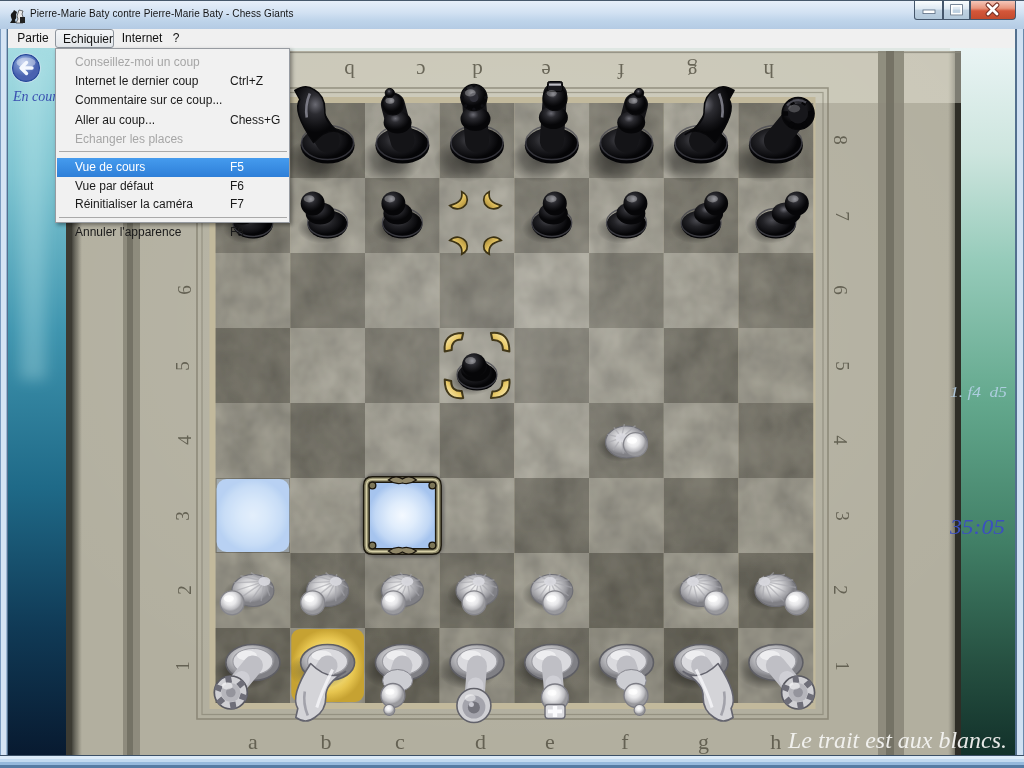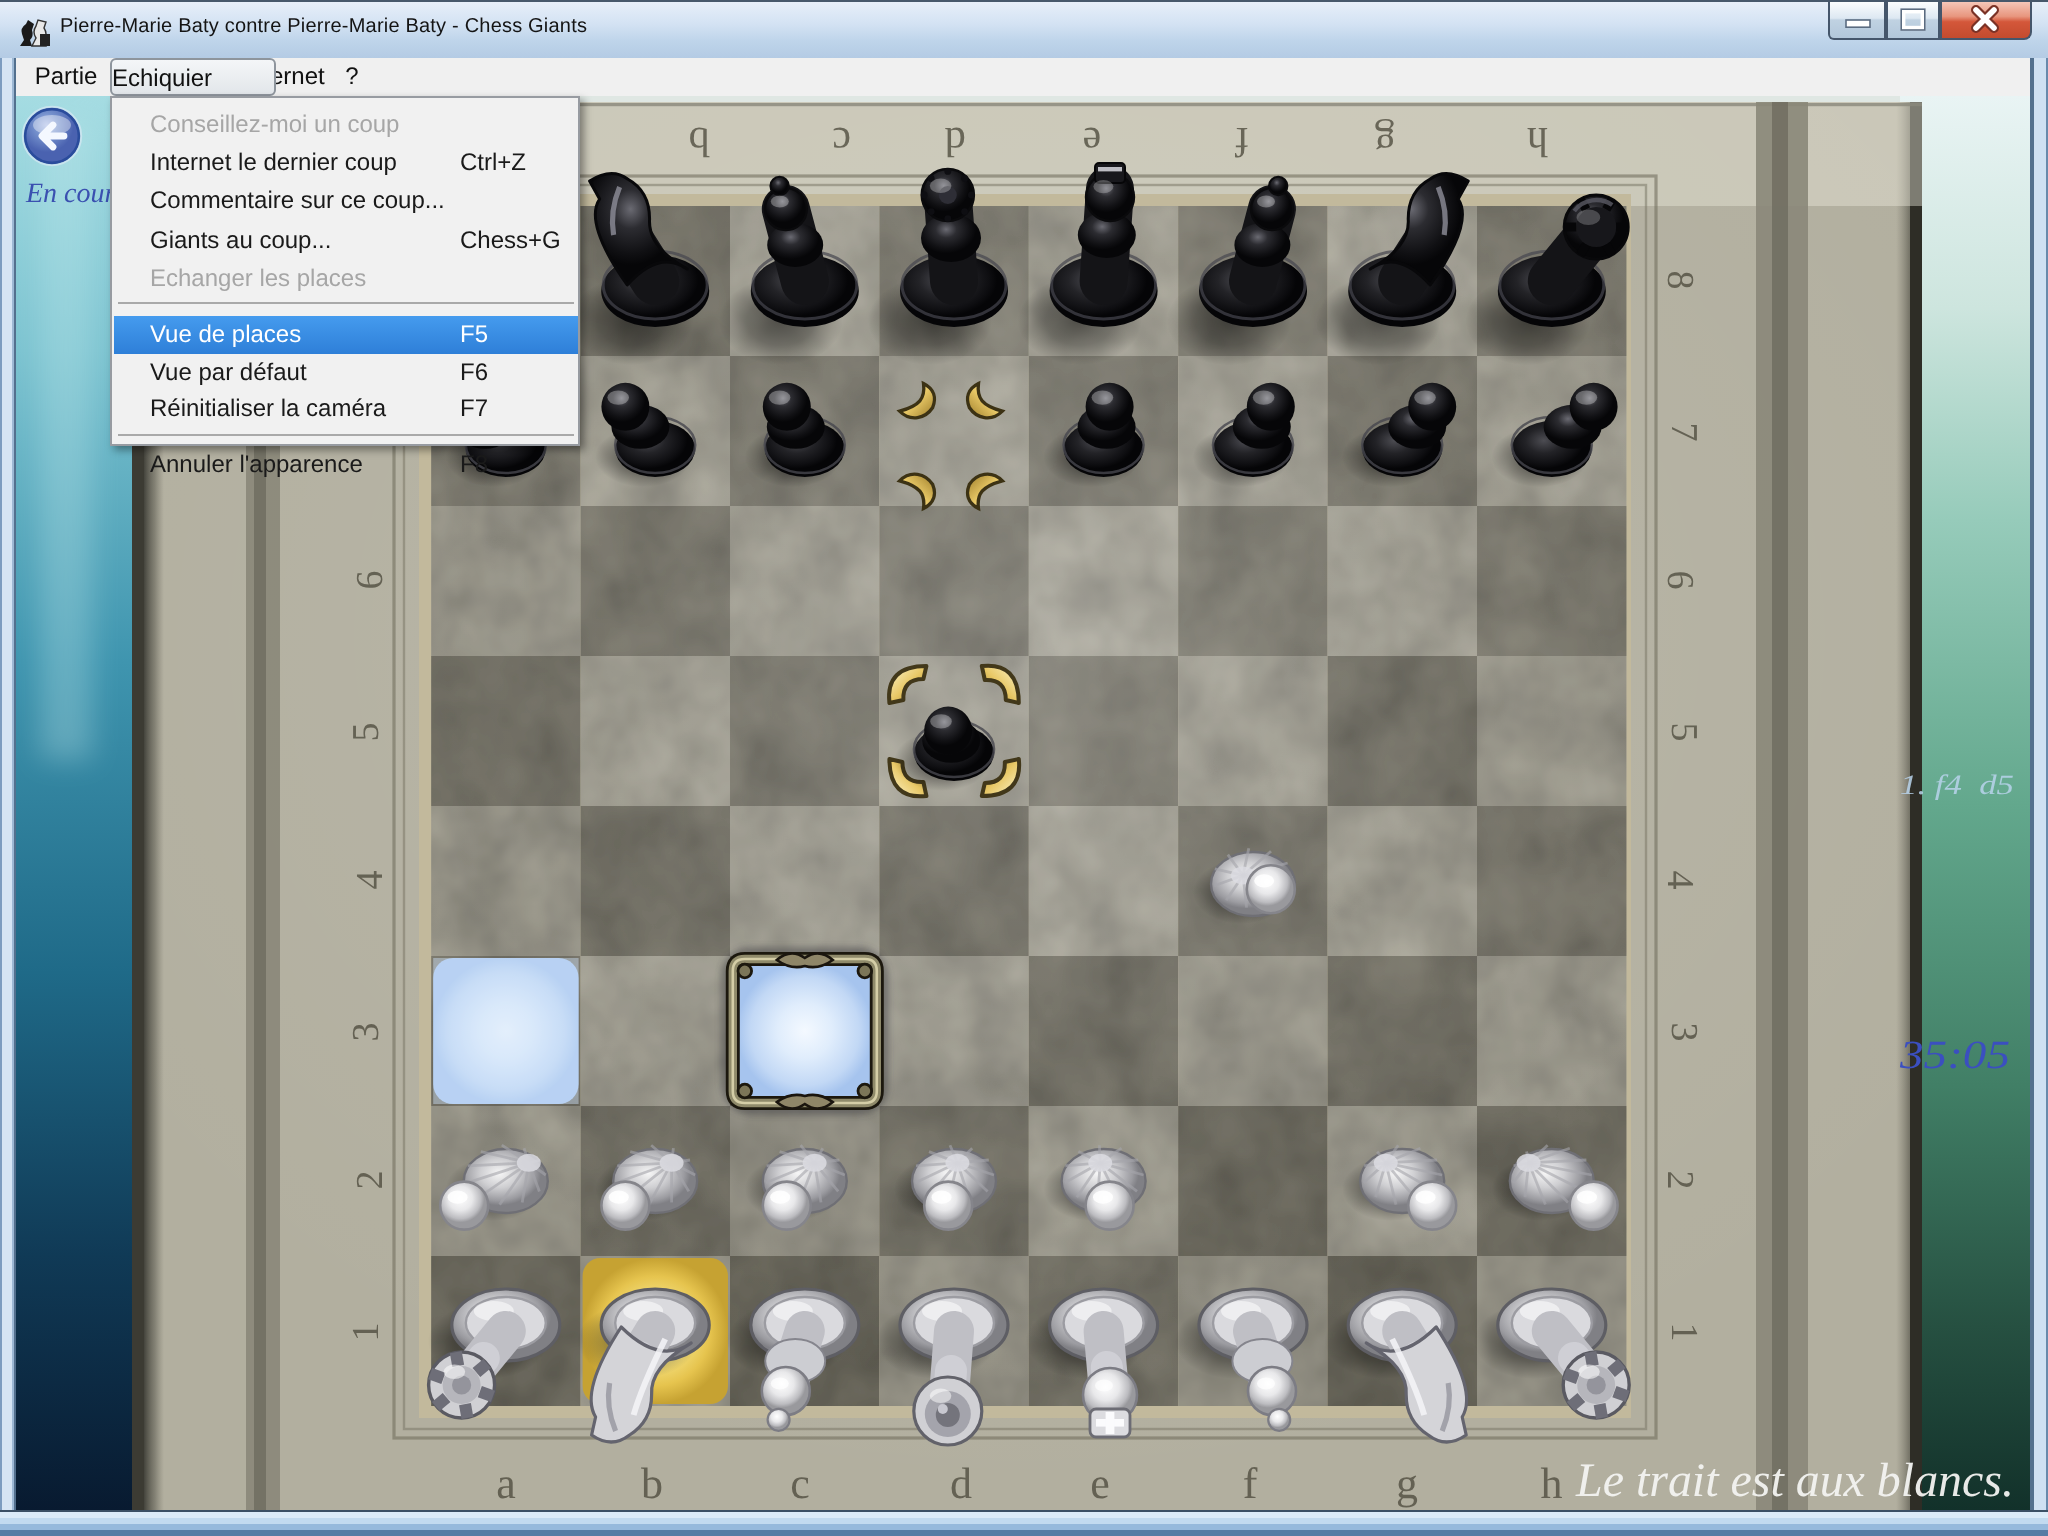--- a/index.html
+++ b/index.html
@@ -6,21 +6,21 @@
 #titlebar{position:absolute;left:0;top:0;width:1024px;height:29px;
  background:linear-gradient(#e7eff9 0%,#d3e2f3 40%,#bed4ea 70%,#b4cbe4 100%);
  border-top:1px solid #47586b;}
 #titlebar .tt{position:absolute;left:30px;top:7px;font-size:10px;color:#141414;letter-spacing:.1px}
 #borderL{position:absolute;left:0;top:29px;width:8px;height:726px;background:linear-gradient(90deg,#7c9cc0 0 1px,#d5e4f4 1px 6px,#9db8d4 6px 7px,#53708e 7px 8px)}
 #borderR{position:absolute;right:0;top:29px;width:9px;height:726px;background:linear-gradient(270deg,#6889ab 0 1px,#cfe0f2 1px 7px,#53708e 7px 9px)}
 #borderB{position:absolute;left:0;bottom:0;width:1024px;height:13px;
  background:linear-gradient(#3c5066 0 1px,#dcebf9 1px 4px,#c2daf0 4px 7px,#96b9dc 7px 10px,#567ca4 10px 13px)}
 #menubar{position:absolute;left:8px;top:29px;width:1007px;height:19px;background:#f0f0f0;font-size:12px;color:#111}
 #menubar .mi{position:absolute;top:0;height:19px;line-height:19px;text-align:center}
-#mecq{position:absolute;left:47px;top:0;width:83px;height:19px;line-height:18px;text-align:left;
+#mecq{position:absolute;left:47px;top:0;width:59px;height:19px;line-height:18px;text-align:right;
  background:linear-gradient(#f4f6f8,#e2e6ea);border:1px solid #8e959d;border-radius:3px}
 #dropdown{position:absolute;left:55px;top:48px;width:235px;height:175px;background:#f1f1f1;
  border:1px solid #979ba1;box-shadow:2px 2px 4px rgba(0,0,0,.4);font-size:12px;color:#1a1a1a;z-index:30}
 .dd{position:absolute;left:1px;width:231px;height:19px;line-height:19px}
 .dd .lab{position:absolute;left:18px}
 .dd .sc{position:absolute;left:173px}
 .dd.dis{color:#a6a6a6}
 .dd.hl{background:linear-gradient(#459bee,#2e7fd8);color:#fff;width:232px}
 .ddsep{position:absolute;left:3px;width:228px;border-top:1px solid #a9a9a9}
 .cap{position:absolute;top:0;height:19px;z-index:40}
@@ -671,29 +671,29 @@
       <span class="lab">Conseillez-moi un coup</span>
     </div>
 <div class="dd" style="top:23.0px">
       <span class="lab">Internet le dernier coup</span>
       <span class="sc">Ctrl+Z</span>
     </div>
 <div class="dd" style="top:42.4px">
       <span class="lab">Commentaire sur ce coup...</span>
     </div>
 <div class="dd" style="top:61.8px">
-      <span class="lab">Giants au coup...</span>
+      <span class="lab">Aller au coup...</span>
       <span class="sc">Chess+G</span>
     </div>
 <div class="dd dis" style="top:81.2px">
       <span class="lab">Echanger les places</span>
     </div>
 <div class="ddsep" style="top:102px"></div>
 <div class="dd hl" style="top:109.3px">
-      <span class="lab">Vue de places</span>
+      <span class="lab">Vue de cours</span>
       <span class="sc">F5</span>
     </div>
 <div class="dd" style="top:127.5px">
       <span class="lab">Vue par défaut</span>
       <span class="sc">F6</span>
     </div>
 <div class="dd" style="top:146.2px">
       <span class="lab">Réinitialiser la caméra</span>
       <span class="sc">F7</span>
     </div>

